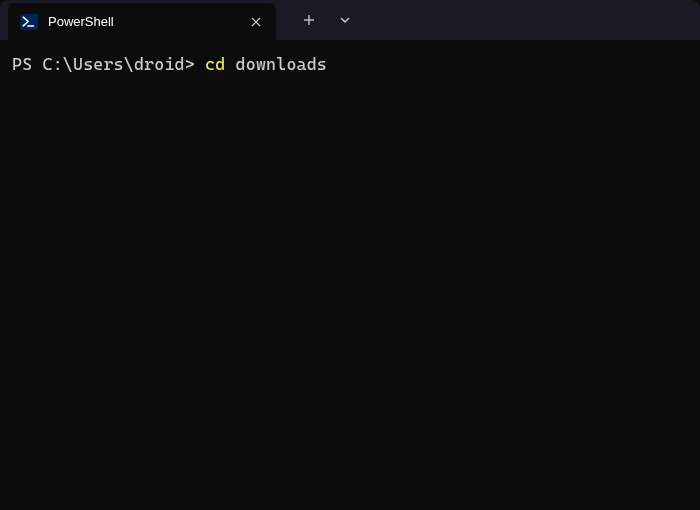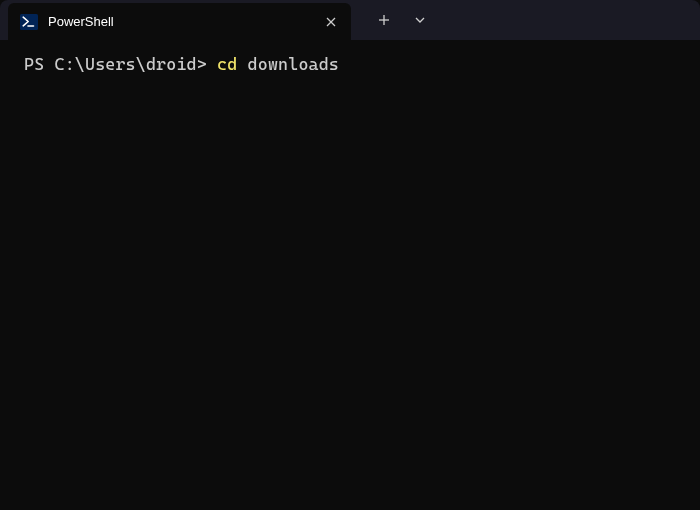--- a/index.html
+++ b/index.html
@@ -12,21 +12,21 @@
       border-radius: 8px;
     }
     .titlebar {
       height: 40px;
       background: #1a1a24;
       display: flex;
       align-items: stretch;
     }
     .tab {
       background: #0c0c0c;
-      width: 343px;
+      width: 268px;
       margin: 3px 0 0 8px;
       border-radius: 6px 6px 0 0;
       display: flex;
       align-items: center;
       padding: 0 10px 0 12px;
       gap: 10px;
     }
     .tab-icon {
       width: 18px;
       height: 18px;
@@ -57,21 +57,21 @@
     .title-btn {
       width: 34px;
       height: 100%;
       display: flex;
       align-items: center;
       justify-content: center;
       color: #cfcfcf;
     }
     .title-btn svg { width: 12px; height: 12px; }
     .terminal {
-      padding: 12px 24px;
+      padding: 12px 12px;
       color: #cccccc;
       font-size: 17px;
       line-height: 1.45;
       letter-spacing: 0.2px;
     }
     .line { white-space: pre; }
     .cmd { color: #f0e36a; }
     .arg { color: #cccccc; }
     .cursor {
       display: inline-block;

